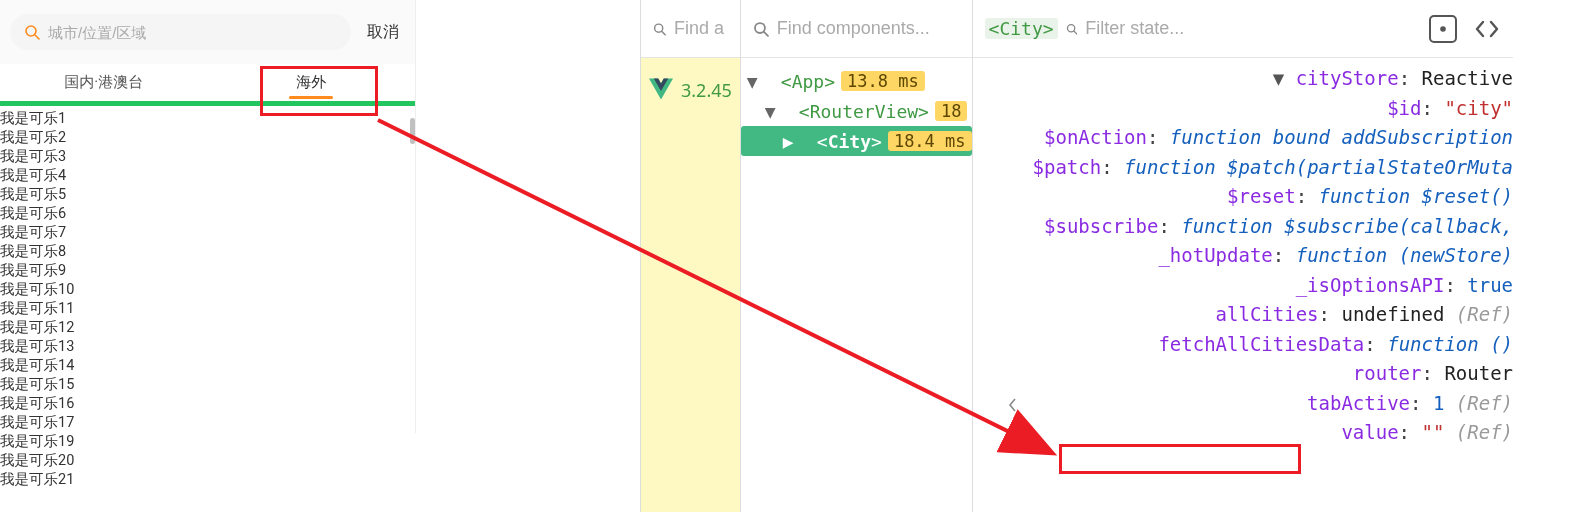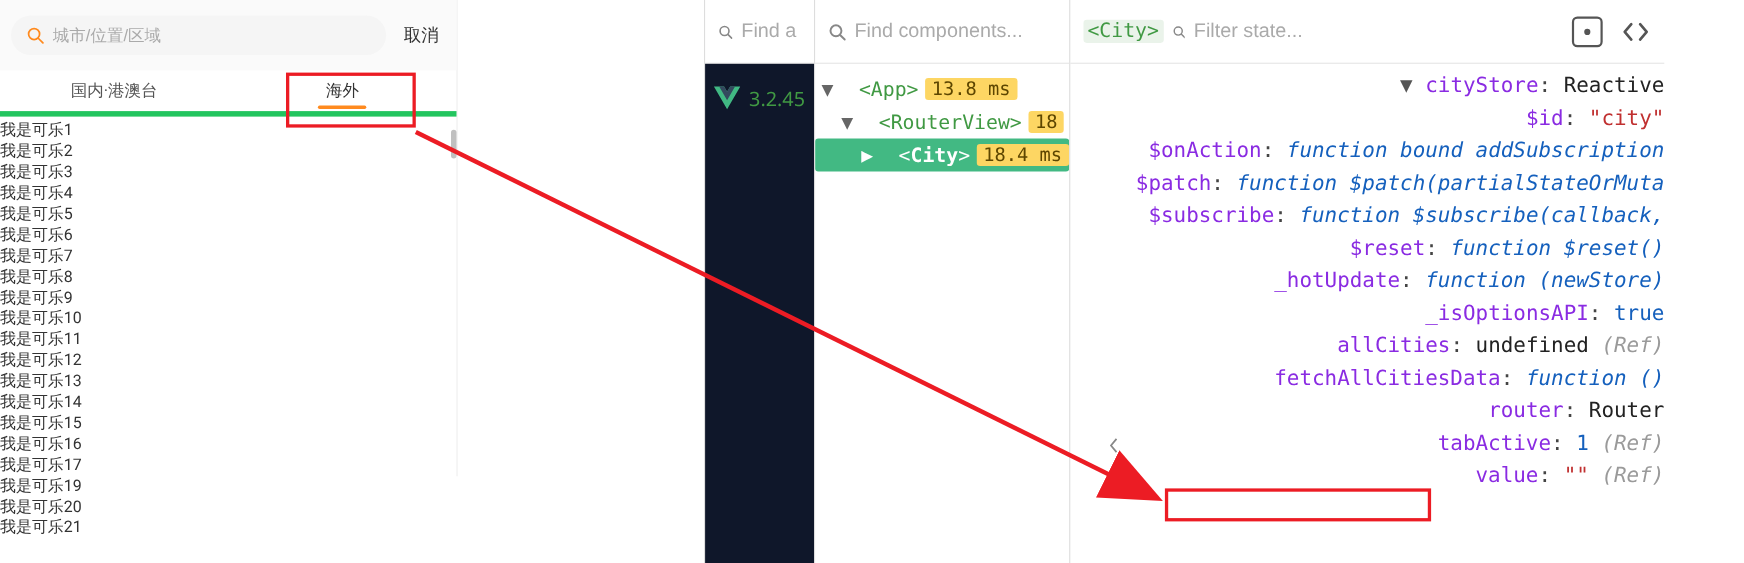--- a/index.html
+++ b/index.html
@@ -325,21 +325,21 @@
 <div class="devtools">
 
   <div class="dt-col dt-col-find">
     <div class="dt-header">
       <svg width="18" height="18" viewBox="0 0 16 16" fill="none">
         <circle cx="7" cy="7" r="5" stroke="#888" stroke-width="1.8"></circle>
         <line x1="11" y1="11" x2="15" y2="15" stroke="#888" stroke-width="1.8" stroke-linecap="round"></line>
       </svg>
       <input placeholder="Find a" style="">
     </div>
-    <div class="dt-body find-body" style="background:#0f172a;">
+    <div class="dt-body find-body" style="background:#fef9c3;">
       <svg class="vue-logo" viewBox="0 0 261.76 226.69">
         <path d="M161 0L130.88 52.16 100.76 0H0l130.88 226.69L261.76 0z" fill="#41b883"></path>
         <path d="M161 0L130.88 52.16 100.76 0H52.35l78.53 135.99L209.41 0z" fill="#34495e"></path>
       </svg>
       <span class="vue-version">3.2.45</span>
     </div>
   </div>
 
   <div class="dt-col dt-col-tree">
     <div class="dt-header">
@@ -406,28 +406,28 @@
         <span class="key">$onAction</span><span class="punct">:</span>
         <span class="val-kw">function</span>
         <span class="val-id">bound addSubscription</span>
       </div>
       <div class="kv state-row indent1">
         <span class="key">$patch</span><span class="punct">:</span>
         <span class="val-kw">function</span>
         <span class="val-id">$patch(partialStateOrMuta</span>
       </div>
       <div class="kv state-row indent1">
+        <span class="key">$reset</span><span class="punct">:</span>
+        <span class="val-kw">function</span>
+        <span class="val-id">$reset()</span>
+      </div>
+      <div class="kv state-row indent1">
         <span class="key">$subscribe</span><span class="punct">:</span>
         <span class="val-kw">function</span>
         <span class="val-id">$subscribe(callback,</span>
-      </div>
-      <div class="kv state-row indent1">
-        <span class="key">$reset</span><span class="punct">:</span>
-        <span class="val-kw">function</span>
-        <span class="val-id">$reset()</span>
       </div>
       <div class="kv state-row indent1">
         <span class="key">_hotUpdate</span><span class="punct">:</span>
         <span class="val-kw">function</span>
         <span class="val-id">(newStore)</span>
       </div>
       <div class="kv state-row indent1">
         <span class="key">_isOptionsAPI</span><span class="punct">:</span>
         <span class="val-bool">true</span>
       </div>

